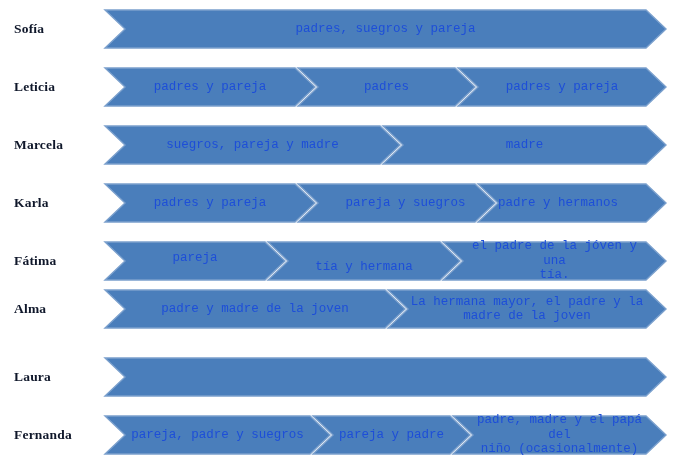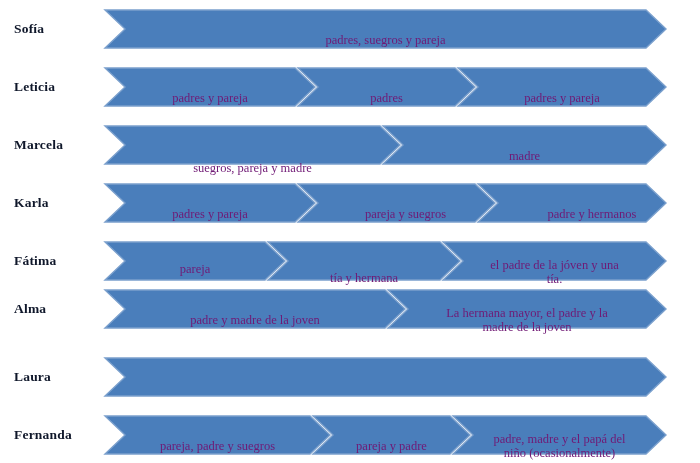--- a/index.html
+++ b/index.html
@@ -54,27 +54,26 @@
     width: 700px;
     height: 58px;
     display: block;
   }
   .chev-label {
     position: absolute;
     display: flex;
     align-items: center;
     justify-content: center;
     text-align: center;
-    color: #701a75;
-    font-family: Liberation Serif, serif;
+    color: #1d4ed8;
+    font-family: Liberation Mono, monospace;
     font-size: 12.5px;
     line-height: 14.5px;
     pointer-events: none;
     white-space: pre-line;
-    margin-top: 11px;
   }
 </style>
 </head>
 <body>
 
 <div id="board">
     <div class="row" style="top: 0px;">
       <div class="row-label">Sofía</div>
       <div class="chevrons">
         <svg class="chev-svg" viewBox="0 0 700 58" width="700" height="58">
@@ -96,35 +95,35 @@
         <div class="chev-label" style="left: 478px; width: 168px; top: 10px; height: 38px;">padres y pareja</div>
       </div>
     </div>
     <div class="row" style="top: 116px;">
       <div class="row-label">Marcela</div>
       <div class="chevrons">
         <svg class="chev-svg" viewBox="0 0 700 58" width="700" height="58">
           <polygon points="105,10 380,10 400,29 380,48 105,48 125,29" fill="#4a7ebb" stroke="#7ba0cd" stroke-width="1.4" stroke-linejoin="miter"></polygon>
           <polygon points="383,10 646,10 666,29 646,48 383,48 403,29" fill="#4a7ebb" stroke="#7ba0cd" stroke-width="1.4" stroke-linejoin="miter"></polygon>
         </svg>
-        <div class="chev-label" style="left: 125px; width: 255px; top: 22px; height: 38px;">suegros, pareja y madre</div>
+        <div class="chev-label" style="left: 125px; width: 255px; top: 10px; height: 38px;">suegros, pareja y madre</div>
         <div class="chev-label" style="left: 403px; width: 243px; top: 10px; height: 38px;">madre</div>
       </div>
     </div>
     <div class="row" style="top: 174px;">
       <div class="row-label">Karla</div>
       <div class="chevrons">
         <svg class="chev-svg" viewBox="0 0 700 58" width="700" height="58">
           <polygon points="105,10 295,10 315,29 295,48 105,48 125,29" fill="#4a7ebb" stroke="#7ba0cd" stroke-width="1.4" stroke-linejoin="miter"></polygon>
           <polygon points="298,10 475,10 495,29 475,48 298,48 318,29" fill="#4a7ebb" stroke="#7ba0cd" stroke-width="1.4" stroke-linejoin="miter"></polygon>
           <polygon points="478,10 646,10 666,29 646,48 478,48 498,29" fill="#4a7ebb" stroke="#7ba0cd" stroke-width="1.4" stroke-linejoin="miter"></polygon>
         </svg>
         <div class="chev-label" style="left: 125px; width: 170px; top: 10px; height: 38px;">padres y pareja</div>
         <div class="chev-label" style="left: 327px; width: 157px; top: 10px; height: 38px;">pareja y suegros</div>
-        <div class="chev-label" style="left: 518px; width: 148px; top: 10px; height: 38px;">padre y hermanos</div>
+        <div class="chev-label" style="left: 484px; width: 148px; top: 10px; height: 38px;">padre y hermanos</div>
       </div>
     </div>
     <div class="row" style="top: 232px;">
       <div class="row-label">Fátima</div>
       <div class="chevrons">
         <svg class="chev-svg" viewBox="0 0 700 58" width="700" height="58">
           <polygon points="105,10 265,10 285,29 265,48 105,48 125,29" fill="#4a7ebb" stroke="#7ba0cd" stroke-width="1.4" stroke-linejoin="miter"></polygon>
           <polygon points="268,10 440,10 460,29 440,48 268,48 288,29" fill="#4a7ebb" stroke="#7ba0cd" stroke-width="1.4" stroke-linejoin="miter"></polygon>
           <polygon points="443,10 646,10 666,29 646,48 443,48 463,29" fill="#4a7ebb" stroke="#7ba0cd" stroke-width="1.4" stroke-linejoin="miter"></polygon>
         </svg>

